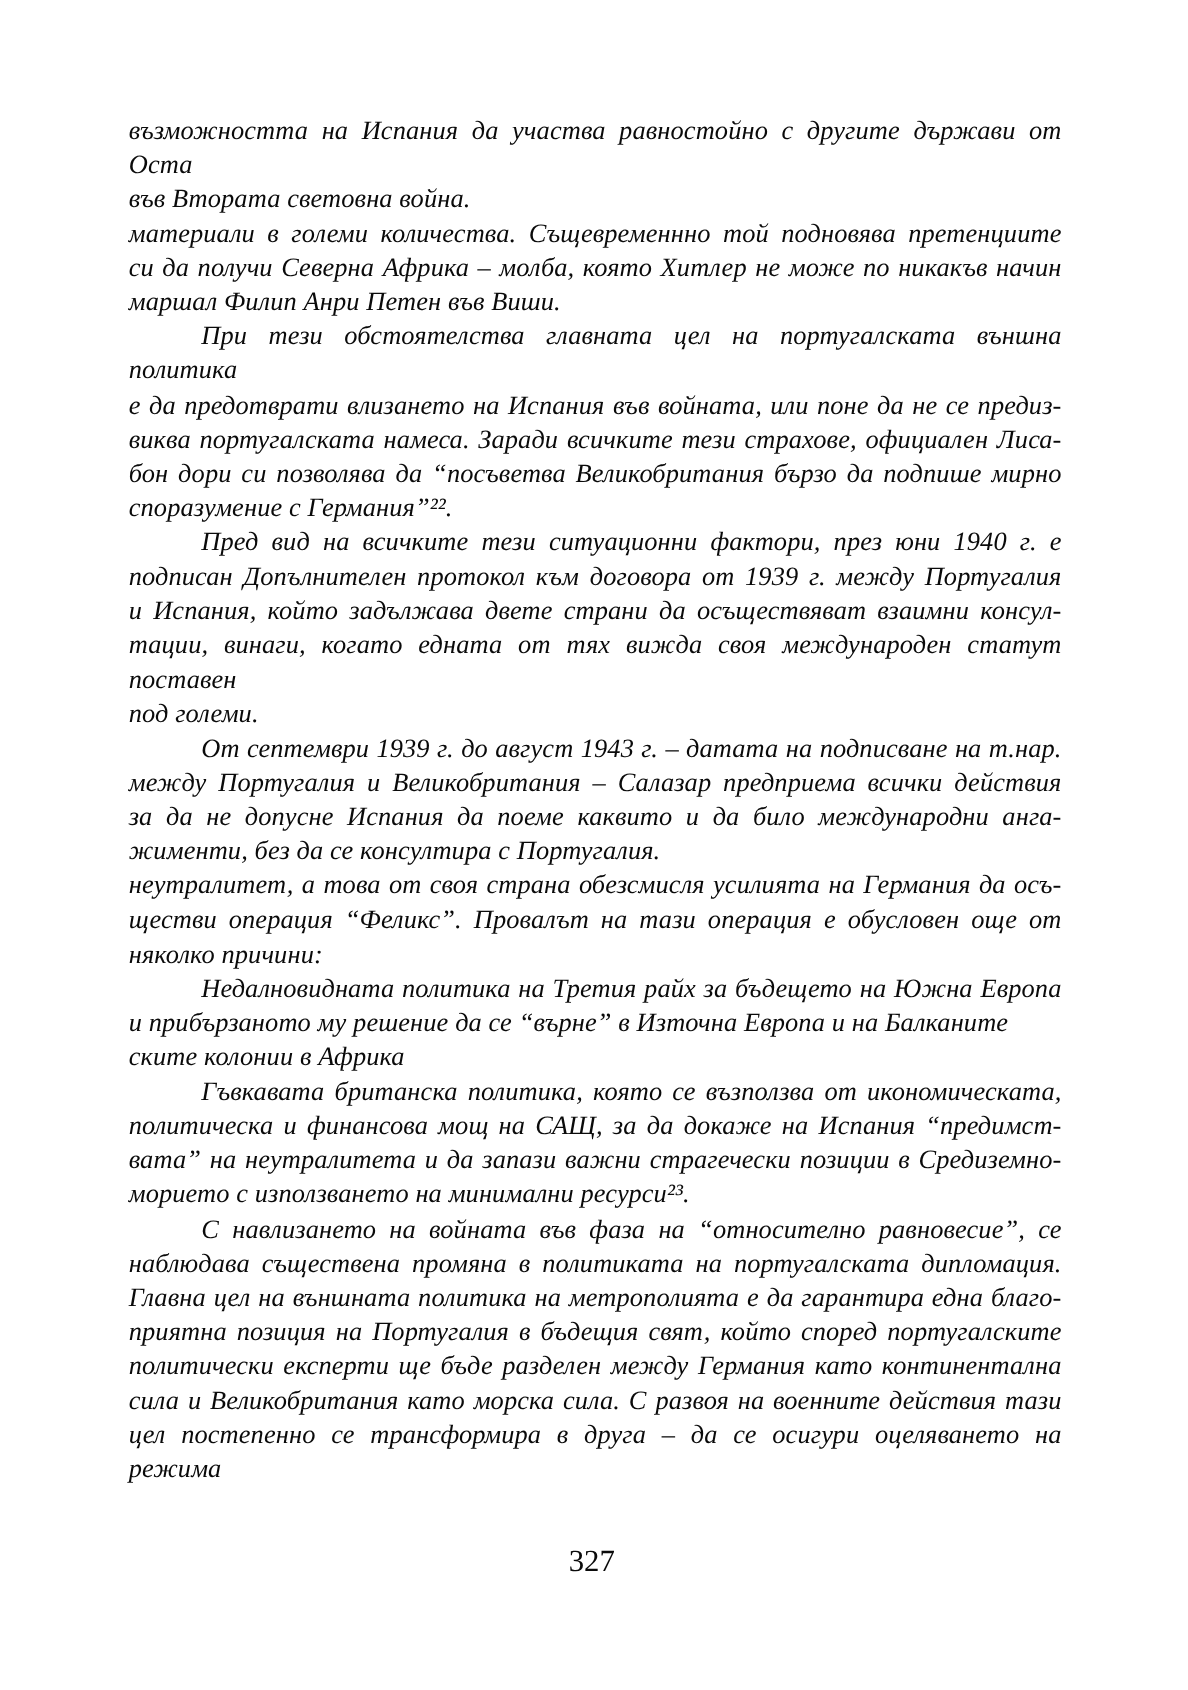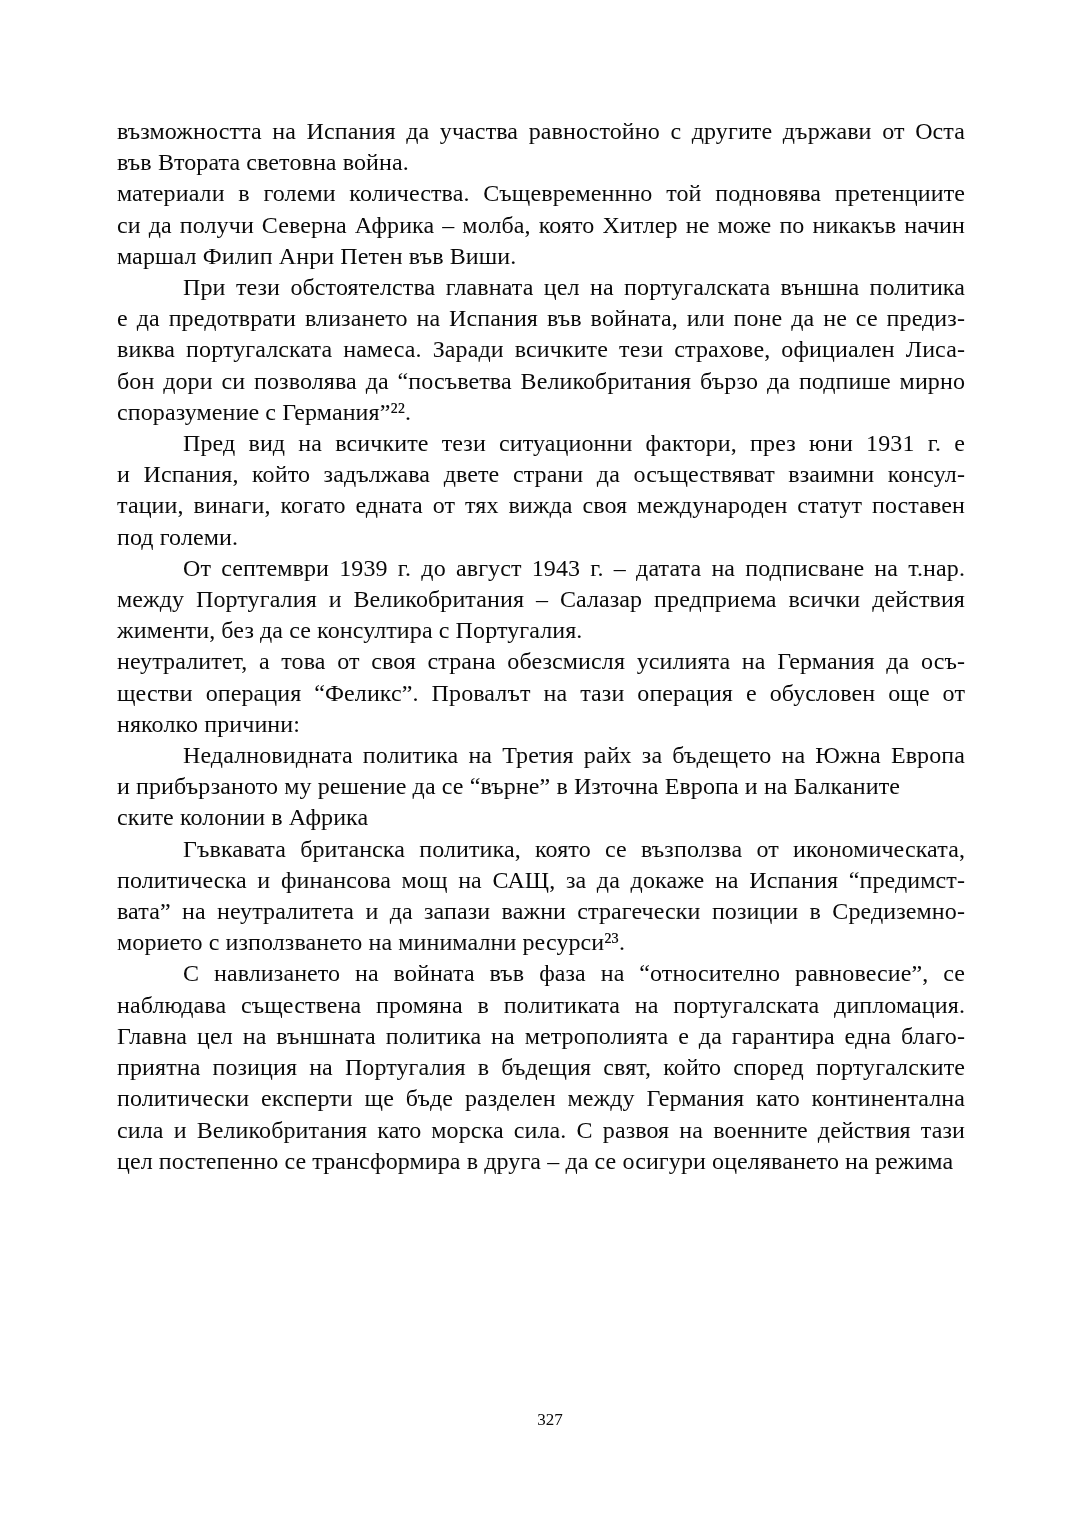--- a/index.html
+++ b/index.html
@@ -16,68 +16,71 @@
     overflow: hidden;
   }
   .scan-page {
     position: absolute;
     inset: 0;
     background: #ffffff;
   }
   .page-text {
     position: absolute;
     left: 117px;
-    top: 116px;
+    top: 104px;
     width: 848px;
     font-size: 24px;
     line-height: 31.2px;
     letter-spacing: 0.1px;
+    font-style: italic;
   }
   .line {
     text-align: justify;
     text-align-last: justify;
   }
   .line.last {
     text-align: justify;
     text-align-last: left;
   }
   .line.indent {
     text-indent: 66px;
   }
   .page-number {
     position: absolute;
     top: 1404px;
-    left: 126px;
+    left: 114px;
     width: 848px;
     text-align: center;
-    font-size: 17px;
+    font-size: 28px;
     line-height: 31px;
   }
 </style>
 </head>
 <body>
 
 <div class="scan-page">
   <div class="page-text">
       <div class="line">възможността на Испания да участва равностойно с другите държави от Оста</div>
       <div class="line last">във Втората световна война.</div>
       <div class="line">материали в големи количества. Същевременнно той подновява претенциите</div>
       <div class="line">си да получи Северна Африка – молба, която Хитлер не може по никакъв начин</div>
       <div class="line last">маршал Филип Анри Петен във Виши.</div>
       <div class="line indent">При тези обстоятелства главната цел на португалската външна политика</div>
       <div class="line">е да предотврати влизането на Испания във войната, или поне да не се предиз-</div>
       <div class="line">виква португалската намеса. Заради всичките тези страхове, официален Лиса-</div>
       <div class="line">бон дори си позволява да “посъветва Великобритания бързо да подпише мирно</div>
       <div class="line last">споразумение с Германия”²².</div>
-      <div class="line indent">Пред вид на всичките тези ситуационни фактори, през юни 1931 г. е</div>
+      <div class="line indent">Пред вид на всичките тези ситуационни фактори, през юни 1940 г. е</div>
+      <div class="line">подписан Допълнителен протокол към договора от 1939 г. между Португалия</div>
       <div class="line">и Испания, който задължава двете страни да осъществяват взаимни консул-</div>
       <div class="line">тации, винаги, когато едната от тях вижда своя международен статут поставен</div>
       <div class="line last">под големи.</div>
       <div class="line indent">От септември 1939 г. до август 1943 г. – датата на подписване на т.нар.</div>
       <div class="line">между Португалия и Великобритания – Салазар предприема всички действия</div>
+      <div class="line">за да не допусне Испания да поеме каквито и да било международни анга-</div>
       <div class="line last">жименти, без да се консултира с Португалия.</div>
       <div class="line">неутралитет, а това от своя страна обезсмисля усилията на Германия да осъ-</div>
       <div class="line">ществи операция “Феликс”. Провалът на тази операция е обусловен още от</div>
       <div class="line last">няколко причини:</div>
       <div class="line indent">Недалновидната политика на Третия райх за бъдещето на Южна Европа</div>
       <div class="line last">и прибързаното му решение да се “върне” в Източна Европа и на Балканите</div>
       <div class="line last">ските колонии в Африка</div>
       <div class="line indent">Гъвкавата британска политика, която се възползва от икономическата,</div>
       <div class="line">политическа и финансова мощ на САЩ, за да докаже на Испания “предимст-</div>
       <div class="line">вата” на неутралитета и да запази важни страгечески позиции в Средиземно-</div>

